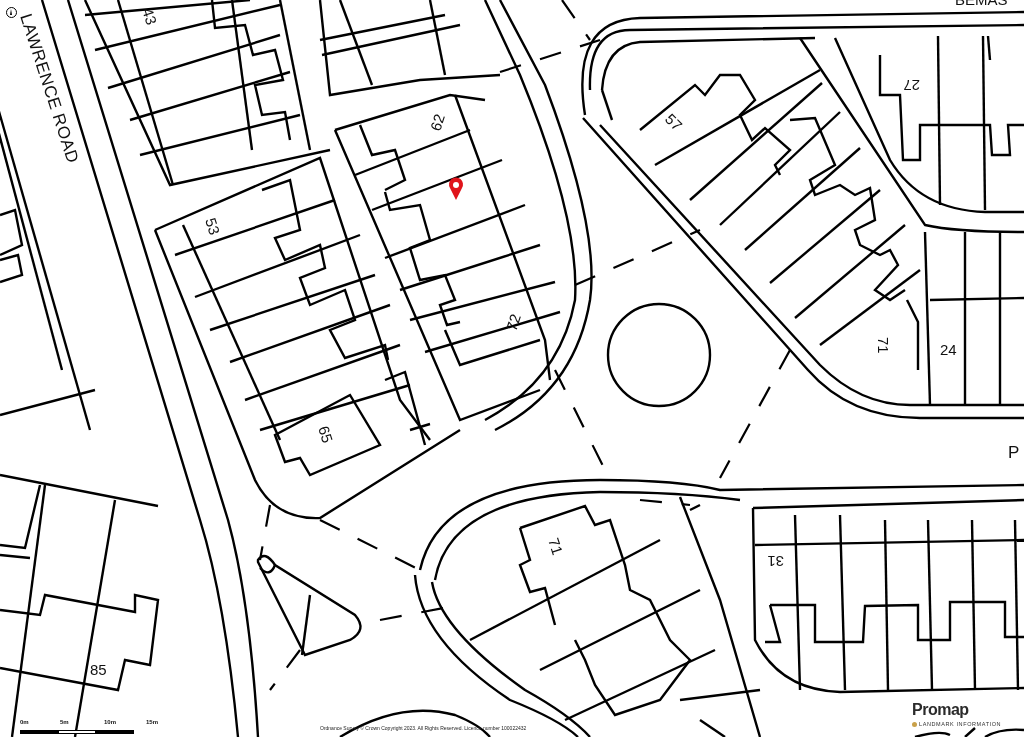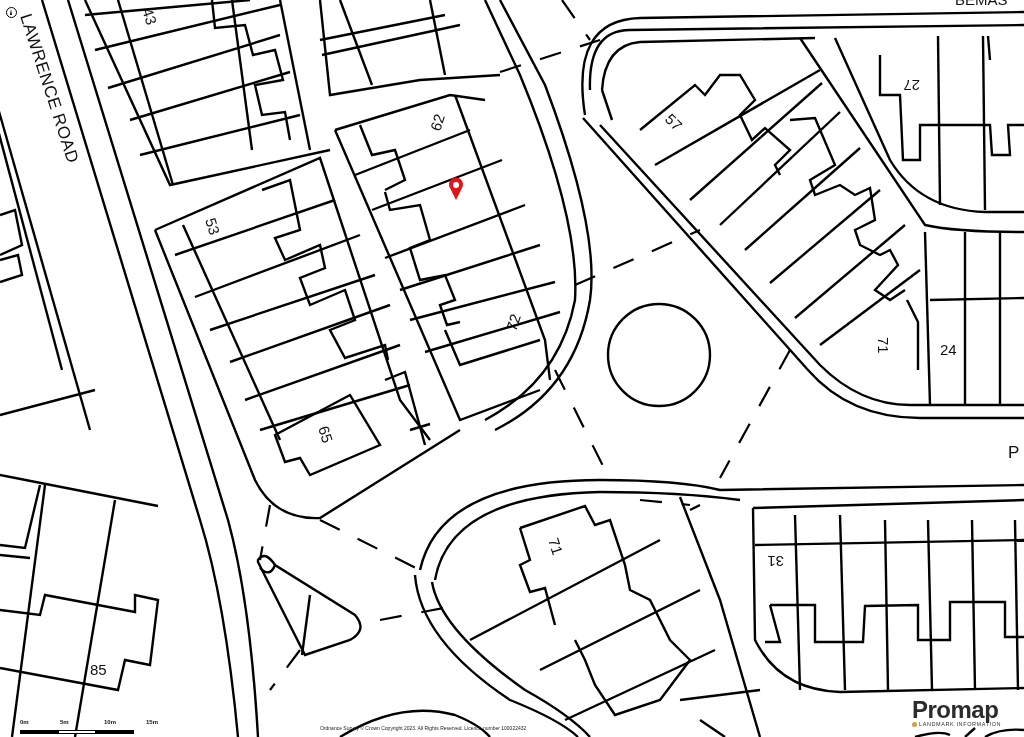--- a/index.html
+++ b/index.html
@@ -8,21 +8,21 @@
   .ln { fill: none; stroke: #000; stroke-width: 2.4; stroke-linejoin: miter; stroke-linecap: butt; }
   .dash { fill: none; stroke: #000; stroke-width: 2.2; stroke-dasharray: 22 20; }
   .lbl { font-family: "Liberation Sans", sans-serif; font-size: 15px; fill: #111; }
   .road-lbl { font-family: "Liberation Sans", sans-serif; font-size: 17px; fill: #111; letter-spacing: 0.5px; }
   .scalebar { position: absolute; left: 20px; top: 720px; width: 132px; height: 14px; }
   .scale-ticks { position: absolute; left: 18px; top: 719px; width: 150px; height: 10px; font-size: 6px; font-weight: bold; color: #111; }
   .scale-ticks span { position: absolute; top: 0; }
   .scale-seg { position: absolute; top: 10px; height: 4px; border: 1px solid #000; box-sizing: border-box; }
   .copyright { position: absolute; left: 320px; top: 725px; font-size: 5px; color: #222; white-space: nowrap; }
   .logo { position: absolute; left: 912px; top: 700px; }
-  .logo-name { font-size: 24px; font-weight: bold; color: #2b2b2b; letter-spacing: -0.5px; line-height: 20px; }
+  .logo-name { font-size: 16px; font-weight: bold; color: #2b2b2b; letter-spacing: -0.5px; line-height: 20px; }
   .logo-sub { font-size: 5.5px; color: #333; letter-spacing: 0.6px; display: flex; align-items: center; gap: 2px; margin-top: 1px; }
   .logo-dot { width: 5px; height: 5px; border-radius: 50%; background: #c9a14a; display: inline-block; }
   .north { position: absolute; left: 6px; top: 7px; width: 11px; height: 11px; border: 1.4px solid #000; border-radius: 50%; box-sizing: border-box; }
   .north::after { content: ""; position: absolute; left: 3px; top: 1px; width: 0; height: 0; border-left: 1.5px solid transparent; border-right: 1.5px solid transparent; border-bottom: 6px solid #000; }
 </style>
 </head>
 <body>
 
 <svg id="map" viewBox="0 0 1024 737" xmlns="http://www.w3.org/2000/svg">
 

